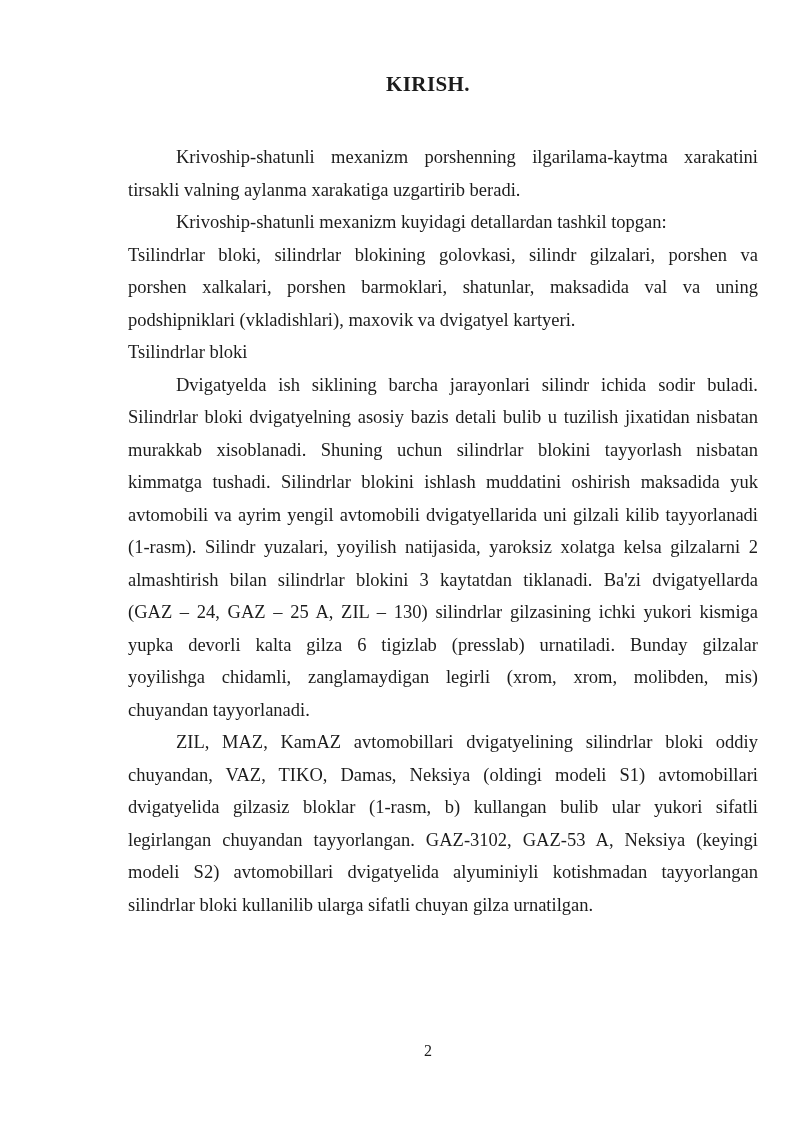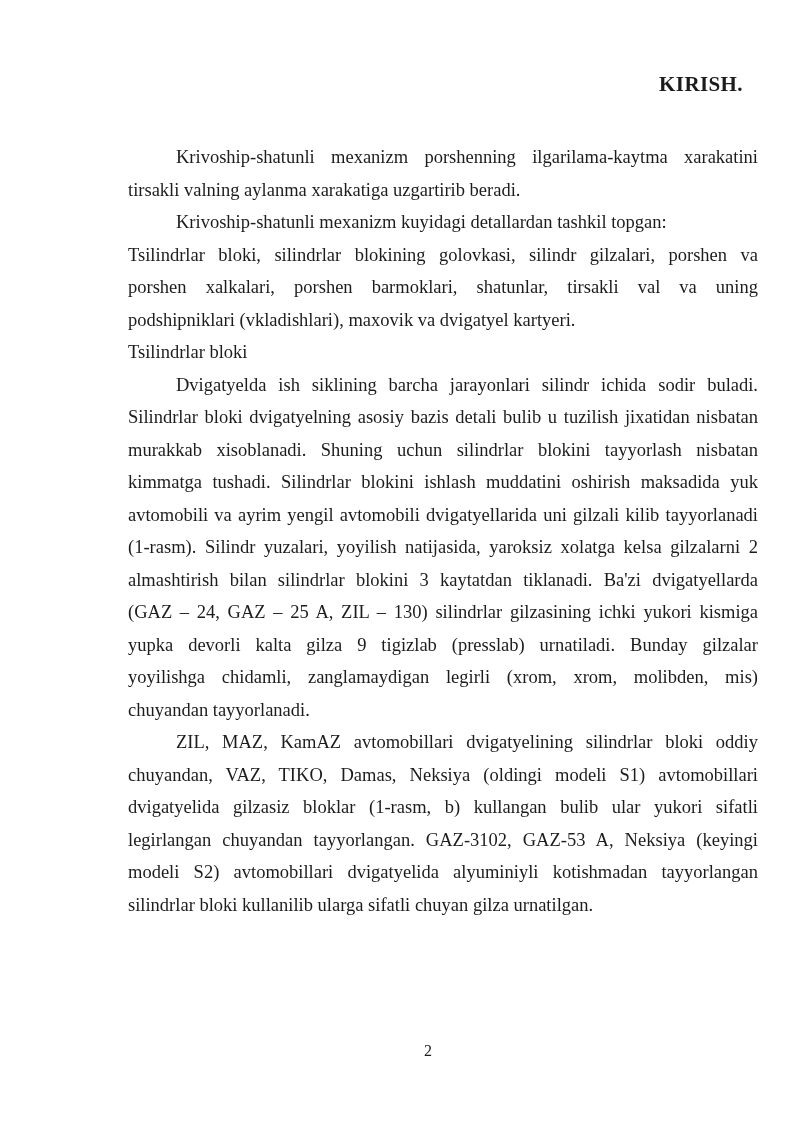--- a/index.html
+++ b/index.html
@@ -16,21 +16,21 @@
     font-family: "Liberation Serif", "DejaVu Serif", serif;
     color: #1c1c1c;
   }
   .doc-title {
     position: absolute;
     left: 113px;
     width: 630px;
     top: 72px;
     font-size: 21px;
     font-weight: bold;
-    text-align: right;
+    text-align: center;
     letter-spacing: 0.4px;
   }
   .doc-body {
     position: absolute;
     left: 128px;
     width: 630px;
     top: 141px;
   }
   .line {
     height: 32.5px;
@@ -62,32 +62,32 @@
 <body>
 
 <div class="page">
   <div class="doc-title">KIRISH.</div>
 
   <div class="doc-body" id="body-lines">
       <div class="line justify indent">Krivoship-shatunli mexanizm porshenning ilgarilama-kaytma xarakatini</div>
       <div class="line left">tirsakli valning aylanma xarakatiga uzgartirib beradi.</div>
       <div class="line left indent">Krivoship-shatunli mexanizm kuyidagi detallardan tashkil topgan:</div>
       <div class="line justify">Tsilindrlar bloki, silindrlar blokining golovkasi, silindr gilzalari, porshen va</div>
-      <div class="line justify">porshen xalkalari, porshen barmoklari, shatunlar, tirsakli val va uning</div>
+      <div class="line justify">porshen xalkalari, porshen barmoklari, shatunlar, maksadida val va uning</div>
       <div class="line left">podshipniklari (vkladishlari), maxovik va dvigatyel kartyeri.</div>
       <div class="line left">Tsilindrlar bloki</div>
       <div class="line justify indent">Dvigatyelda ish siklining barcha jarayonlari silindr ichida sodir buladi.</div>
       <div class="line justify">Silindrlar bloki dvigatyelning asosiy bazis detali bulib u tuzilish jixatidan nisbatan</div>
       <div class="line justify">murakkab xisoblanadi. Shuning uchun silindrlar blokini tayyorlash nisbatan</div>
       <div class="line justify">kimmatga tushadi. Silindrlar blokini ishlash muddatini oshirish maksadida yuk</div>
       <div class="line justify">avtomobili va ayrim yengil avtomobili dvigatyellarida uni gilzali kilib tayyorlanadi</div>
       <div class="line justify">(1-rasm). Silindr yuzalari, yoyilish natijasida, yaroksiz xolatga kelsa gilzalarni 2</div>
       <div class="line justify">almashtirish bilan silindrlar blokini 3 kaytatdan tiklanadi. Ba'zi dvigatyellarda</div>
       <div class="line justify">(GAZ – 24, GAZ – 25 A, ZIL – 130) silindrlar gilzasining ichki yukori kismiga</div>
-      <div class="line justify">yupka devorli kalta gilza 9 tigizlab (presslab) urnatiladi. Bunday gilzalar</div>
+      <div class="line justify">yupka devorli kalta gilza 6 tigizlab (presslab) urnatiladi. Bunday gilzalar</div>
       <div class="line justify">yoyilishga chidamli, zanglamaydigan legirli (xrom, xrom, molibden, mis)</div>
       <div class="line left">chuyandan tayyorlanadi.</div>
       <div class="line justify indent">ZIL, MAZ, KamAZ avtomobillari dvigatyelining silindrlar bloki oddiy</div>
       <div class="line justify">chuyandan, VAZ, TIKO, Damas, Neksiya (oldingi modeli S1) avtomobillari</div>
       <div class="line justify">dvigatyelida gilzasiz bloklar (1-rasm, b) kullangan bulib ular yukori sifatli</div>
       <div class="line justify">legirlangan chuyandan tayyorlangan. GAZ-3102, GAZ-53 A, Neksiya (keyingi</div>
       <div class="line justify">modeli S2) avtomobillari dvigatyelida alyuminiyli kotishmadan tayyorlangan</div>
       <div class="line left">silindrlar bloki kullanilib ularga sifatli chuyan gilza urnatilgan.</div>
     </div>
 

